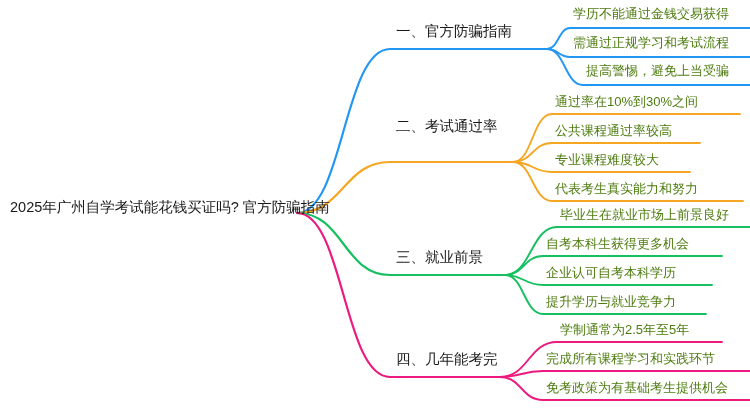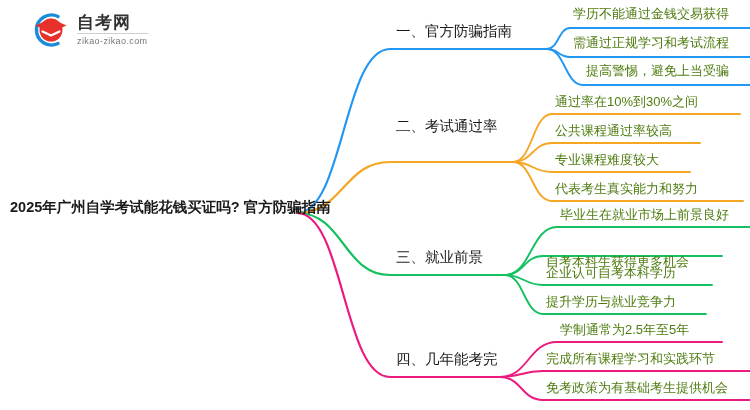--- a/index.html
+++ b/index.html
@@ -55,21 +55,20 @@
   
   .root-topic {
     position: absolute;
     left: 10px;
     top: 200px;
     width: 285px;
     font-size: 14.5px;
     color: #1a1a1a;
     white-space: nowrap;
     line-height: 1.1;
-    font-weight: bold;
   }
 
   
   .branch-label {
     position: absolute;
     font-size: 14.5px;
     color: #1a1a1a;
     white-space: nowrap;
     line-height: 1.1;
   }
@@ -102,51 +101,37 @@
       <path d="M 505 275 C 531 275, 531 227, 557 227 L 750 227" fill="none" stroke="#16c060" stroke-width="1.9" stroke-linecap="round"></path>
       <path d="M 505 275 C 524 275, 524 256, 543 256 L 722 256" fill="none" stroke="#16c060" stroke-width="1.9" stroke-linecap="round"></path>
       <path d="M 505 275 C 524 275, 524 285, 543 285 L 712 285" fill="none" stroke="#16c060" stroke-width="1.9" stroke-linecap="round"></path>
       <path d="M 505 275 C 524 275, 524 314, 543 314 L 706 314" fill="none" stroke="#16c060" stroke-width="1.9" stroke-linecap="round"></path>
       <path d="M 297 213 C 343.5 213, 343.5 377, 390 377 L 500 377" fill="none" stroke="#ec197f" stroke-width="2.2" stroke-linecap="round"></path>
       <path d="M 500 377 C 528.5 377, 528.5 342, 557 342 L 722 342" fill="none" stroke="#ec197f" stroke-width="1.9" stroke-linecap="round"></path>
       <path d="M 500 377 C 521.5 377, 521.5 371, 543 371 L 750 371" fill="none" stroke="#ec197f" stroke-width="1.9" stroke-linecap="round"></path>
       <path d="M 500 377 C 521.5 377, 521.5 400, 543 400 L 750 400" fill="none" stroke="#ec197f" stroke-width="1.9" stroke-linecap="round"></path>
     </svg>
 
-  <div class="logo-wrap">
-    <svg class="logo-mark" viewBox="0 0 42 38" xmlns="http://www.w3.org/2000/svg">
-      <path d="M30 5.5 A15 15 0 1 0 30 32.5" fill="none" stroke="#1a8cd8" stroke-width="3.4" stroke-linecap="round"></path>
-      <circle cx="23" cy="19" r="11.5" fill="#e8312a"></circle>
-      <path d="M23 7.5 L38.5 14.5 L23 21.5 L7.5 14.5 Z" fill="#e8312a"></path>
-      <path d="M13 17.5 L13 25 L23 29.5 L33 25 L33 17.5 L23 22 Z" fill="#e8312a"></path>
-      <path d="M23 7.5 L38.5 14.5 L23 21.5 L7.5 14.5 Z" fill="#ffffff" opacity="0.0"></path>
-      <path d="M14.5 20.5 L23 24.5 L31.5 20.5" fill="none" stroke="#ffffff" stroke-width="2.2" stroke-linejoin="round" stroke-linecap="round"></path>
-    </svg>
-    <div class="logo-text">
-      <span class="logo-cn">自考网</span>
-      <span class="logo-en">zikao-zikao.com</span>
-    </div>
-  </div>
 
   <div class="root-topic">2025年广州自学考试能花钱买证吗? 官方防骗指南</div>
 
   <div class="branch-label" style="left:396px; top:24px;">一、官方防骗指南</div>
   <div class="leaf-label" style="left:573px; top:7px;">学历不能通过金钱交易获得</div>
   <div class="leaf-label" style="left:573px; top:36px;">需通过正规学习和考试流程</div>
   <div class="leaf-label" style="left:586px; top:64px;">提高警惕，避免上当受骗</div>
 
   <div class="branch-label" style="left:396px; top:119px;">二、考试通过率</div>
   <div class="leaf-label" style="left:555px; top:95px;">通过率在10%到30%之间</div>
   <div class="leaf-label" style="left:555px; top:124px;">公共课程通过率较高</div>
   <div class="leaf-label" style="left:555px; top:153px;text-align:center;">专业课程难度较大</div>
   <div class="leaf-label" style="left:555px; top:182px;">代表考生真实能力和努力</div>
 
   <div class="branch-label" style="left:396px; top:250px;">三、就业前景</div>
   <div class="leaf-label" style="left:560px; top:208px;">毕业生在就业市场上前景良好</div>
-  <div class="leaf-label" style="left:546px; top:237px;margin-top:18px;">自考本科生获得更多机会</div>
+  <div class="leaf-label" style="left:546px; top:237px;">自考本科生获得更多机会</div>
   <div class="leaf-label" style="left:546px; top:266px;">企业认可自考本科学历</div>
   <div class="leaf-label" style="left:546px; top:295px;">提升学历与就业竞争力</div>
 
   <div class="branch-label" style="left:396px; top:352px;">四、几年能考完</div>
   <div class="leaf-label" style="left:560px; top:323px;">学制通常为2.5年至5年</div>
   <div class="leaf-label" style="left:546px; top:381px;">免考政策为有基础考生提供机会</div>
   <div class="leaf-label" style="left:546px; top:352px;">完成所有课程学习和实践环节</div>
 
 </div>
 

